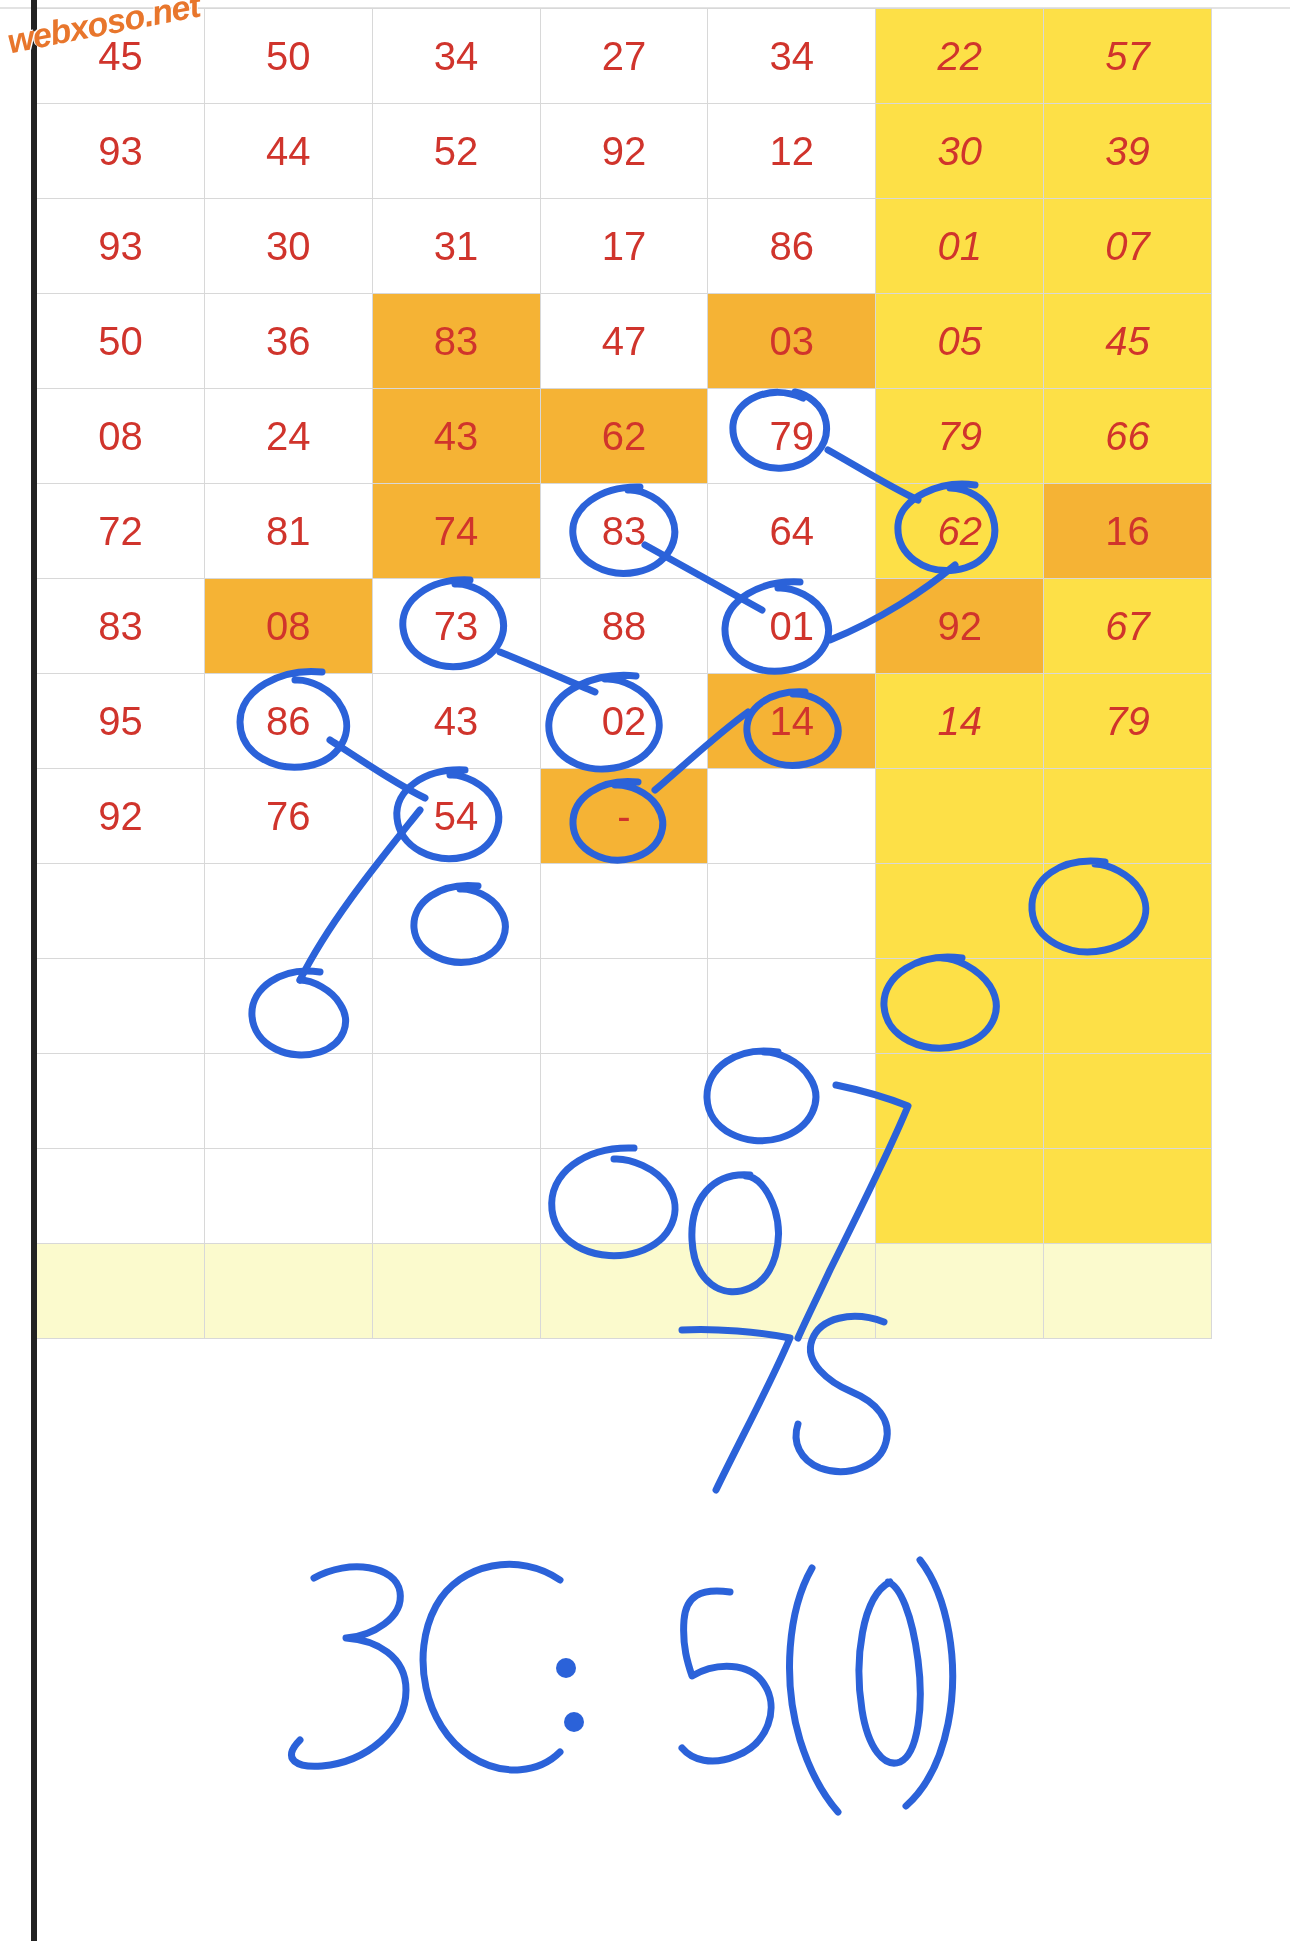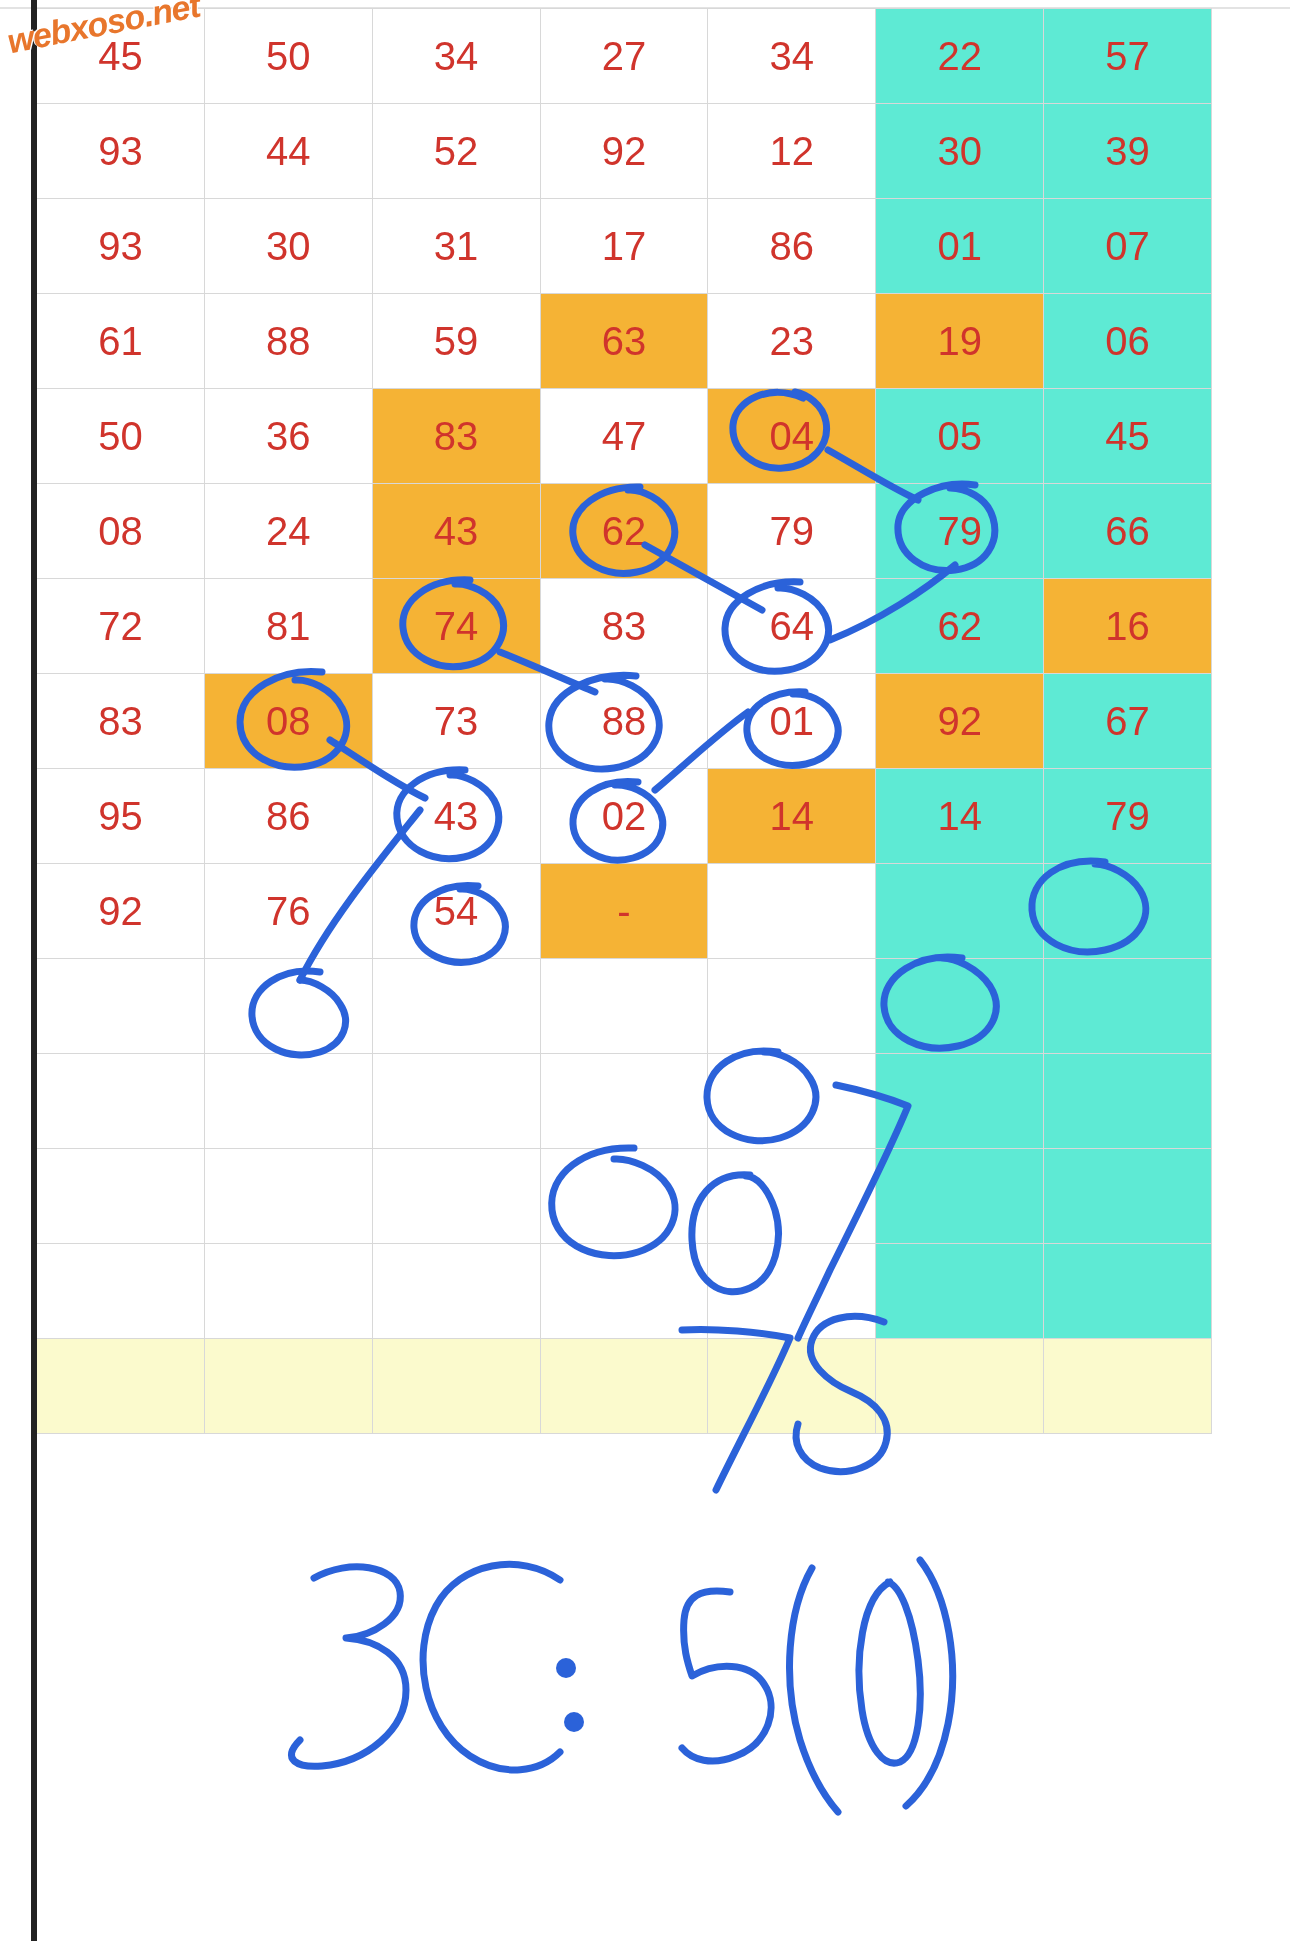--- a/index.html
+++ b/index.html
@@ -35,21 +35,22 @@
     border: 1px solid #d8d8d8;
     text-align: center;
     vertical-align: middle;
     font-size: 40px;
     color: #d0342c;
     font-family: "Liberation Sans", sans-serif;
     background: #ffffff;
     padding: 0;
   }
   table.grid td.green {
-    background: #5eead4;
+    background: #fde047;
+    font-style: italic;
   }
   table.grid td.orange {
     background: #f5b335;
   }
   table.grid td.yellow {
     background: #fbfacd;
     color: transparent;
   }
   table.grid td.empty {
     color: transparent;
@@ -125,34 +126,25 @@
         <tr>
           <td>93</td>
           <td>30</td>
           <td>31</td>
           <td>17</td>
           <td>86</td>
           <td class="green">01</td>
           <td class="green">07</td>
         </tr>
         <tr>
-          <td>61</td>
-          <td>88</td>
-          <td>59</td>
-          <td class="orange">63</td>
-          <td>23</td>
-          <td class="orange">19</td>
-          <td class="green">06</td>
-        </tr>
-        <tr>
           <td>50</td>
           <td>36</td>
           <td class="orange">83</td>
           <td>47</td>
-          <td class="orange">04</td>
+          <td class="orange">03</td>
           <td class="green">05</td>
           <td class="green">45</td>
         </tr>
         <tr>
           <td>08</td>
           <td>24</td>
           <td class="orange">43</td>
           <td class="orange">62</td>
           <td>79</td>
           <td class="green">79</td>

